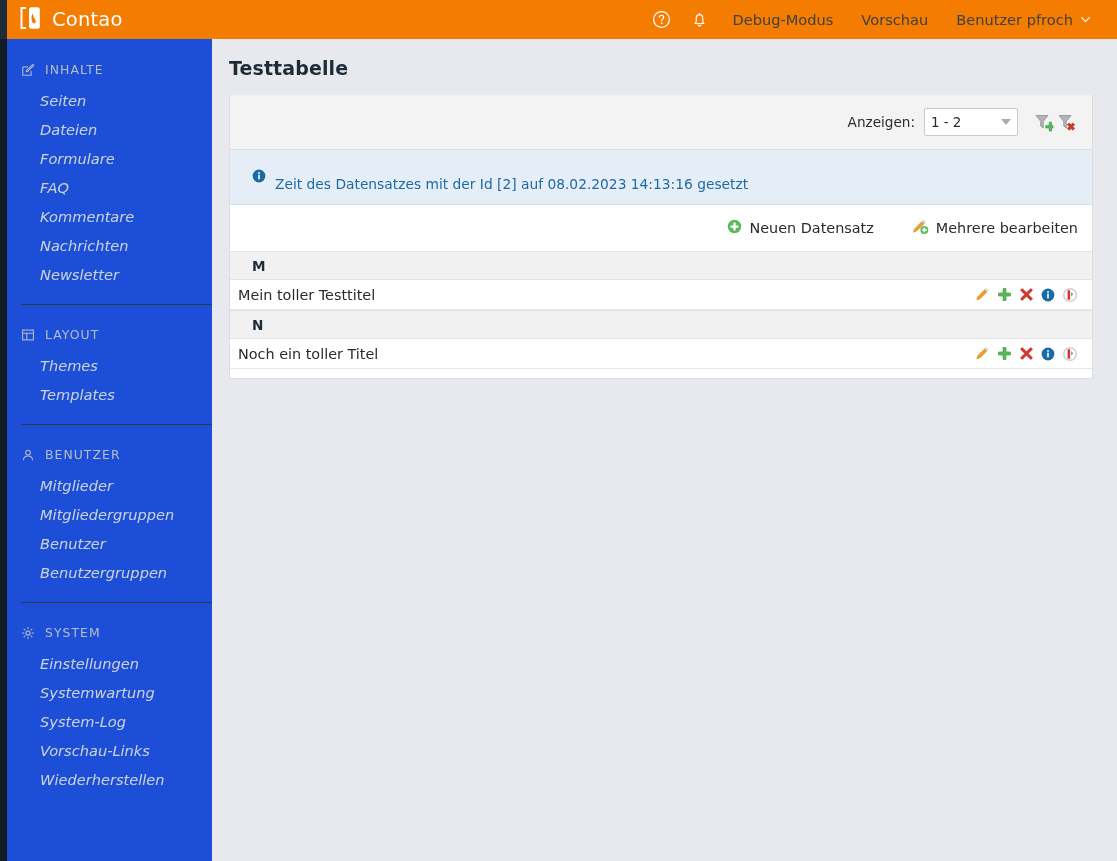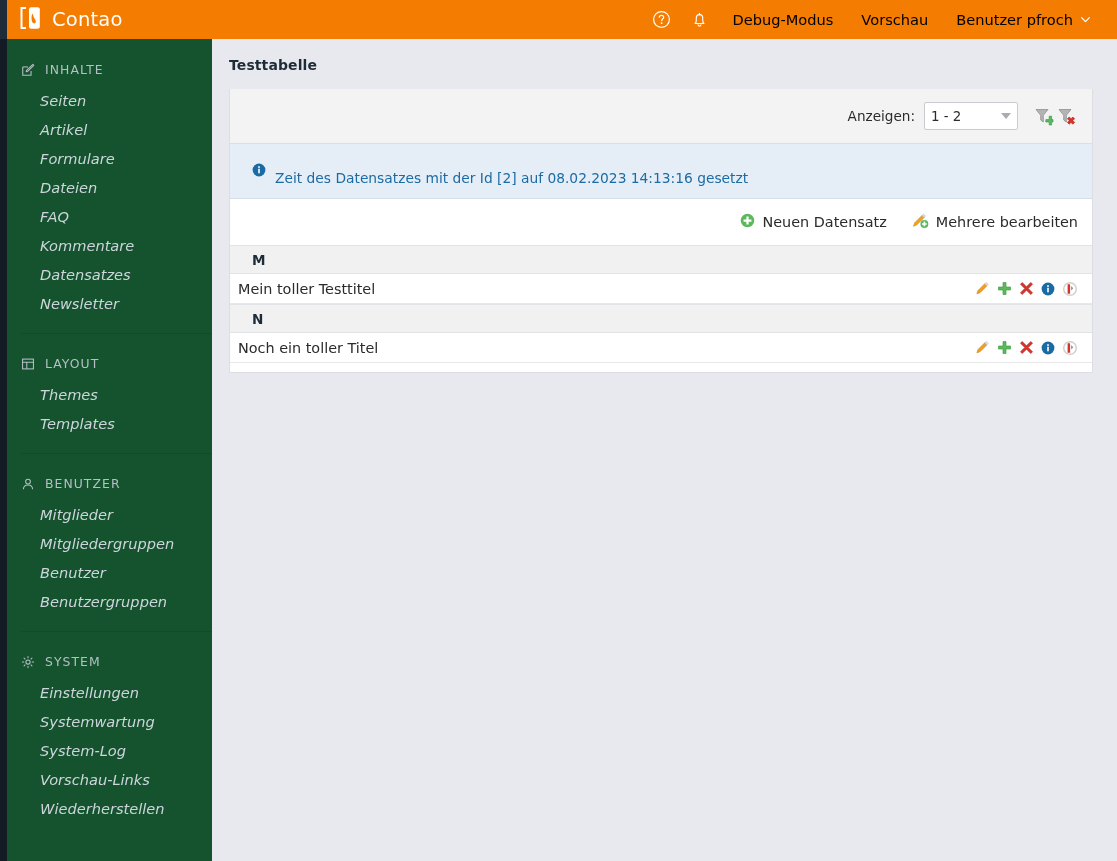--- a/index.html
+++ b/index.html
@@ -49,41 +49,41 @@
     gap: 0px;
     padding-right: 12px;
     height: 39px;
   }
   .top-item {
     display: flex;
     align-items: center;
     height: 39px;
     padding: 6px 14px;
     font-size: 14.6px;
-    color: #000000;
+    color: #404040;
     white-space: nowrap;
     cursor: pointer;
   }
   .top-icon-btn {
     display: flex;
     align-items: center;
     justify-content: center;
     height: 39px;
     width: 38px;
     cursor: pointer;
   }
   .top-item .chev { margin-left: 7px; display: flex; align-items: center; }
 
   
   #sidebar {
     position: absolute;
     top: 39px; left: 0;
     width: 242px;
     height: 822px;
-    background: #14532d;
+    background: #1d4ed8;
     overflow: hidden;
     padding-top: 14px;
   }
   #sidebar-left-edge {
     position: absolute;
     top: 39px; left: 0;
     width: 7px; height: 822px;
     background: #131c24;
     z-index: 2;
   }
@@ -120,21 +120,21 @@
   
   #main {
     position: absolute;
     top: 39px; left: 212px;
     width: 905px;
     height: 822px;
     background: #e8e9ee;
     overflow: hidden;
   }
   #page-title {
-    font-size: 14px;
+    font-size: 19px;
     font-weight: bold;
     color: #1e2c38;
     padding: 18px 0 0 17px;
     letter-spacing: 0.1px;
   }
   #content-box {
     margin: 16px 24px 0 17px;
     background: #ffffff;
     border: 1px solid #dcdee3;
     border-top: none;
@@ -192,21 +192,21 @@
     font-size: 13.8px;
   }
   .tl-message .msg-text { color: #1b6ba4; margin-top: 14px; }
 
   
   .tl-toolbar {
     background: #ffffff;
     display: flex;
     align-items: center;
     justify-content: flex-end;
-    gap: 25px;
+    gap: 38px;
     height: 46px;
     padding: 0 14px 0 0;
     border-bottom: none;
   }
   .tb-action {
     display: flex;
     align-items: center;
     gap: 7px;
     font-size: 14.4px;
     color: #2b2b2b;
@@ -304,26 +304,25 @@
       <span class="nh-icon">
         <svg width="14" height="14" viewBox="0 0 16 16">
           <path d="M2 4.5 L2 14 L11.5 14 L11.5 9" fill="none" stroke="#b6bfc7" stroke-width="1.2"></path>
           <path d="M2 4.5 L8 4.5" fill="none" stroke="#b6bfc7" stroke-width="1.2"></path>
           <path d="M13.6 1.6 L14.6 2.6 L7.6 9.6 L5.9 10 L6.3 8.3 Z" fill="none" stroke="#b6bfc7" stroke-width="1.2" stroke-linejoin="round"></path>
         </svg>
       </span>
       <span>INHALTE</span>
     </div>
     <div class="nav-item">Seiten</div>
-    <div class="nav-item">Artikel</div>
+    <div class="nav-item">Dateien</div>
     <div class="nav-item">Formulare</div>
-    <div class="nav-item">Dateien</div>
     <div class="nav-item">FAQ</div>
     <div class="nav-item">Kommentare</div>
-    <div class="nav-item">Datensatzes</div>
+    <div class="nav-item">Nachrichten</div>
     <div class="nav-item">Newsletter</div>
   </div>
 
   <div class="nav-sep"></div>
 
   <div class="nav-group">
     <div class="nav-head">
       <span class="nh-icon">
         <svg width="14" height="14" viewBox="0 0 16 16">
           <rect x="1.8" y="2.4" width="12.4" height="11.2" fill="none" stroke="#b6bfc7" stroke-width="1.2"></rect>

